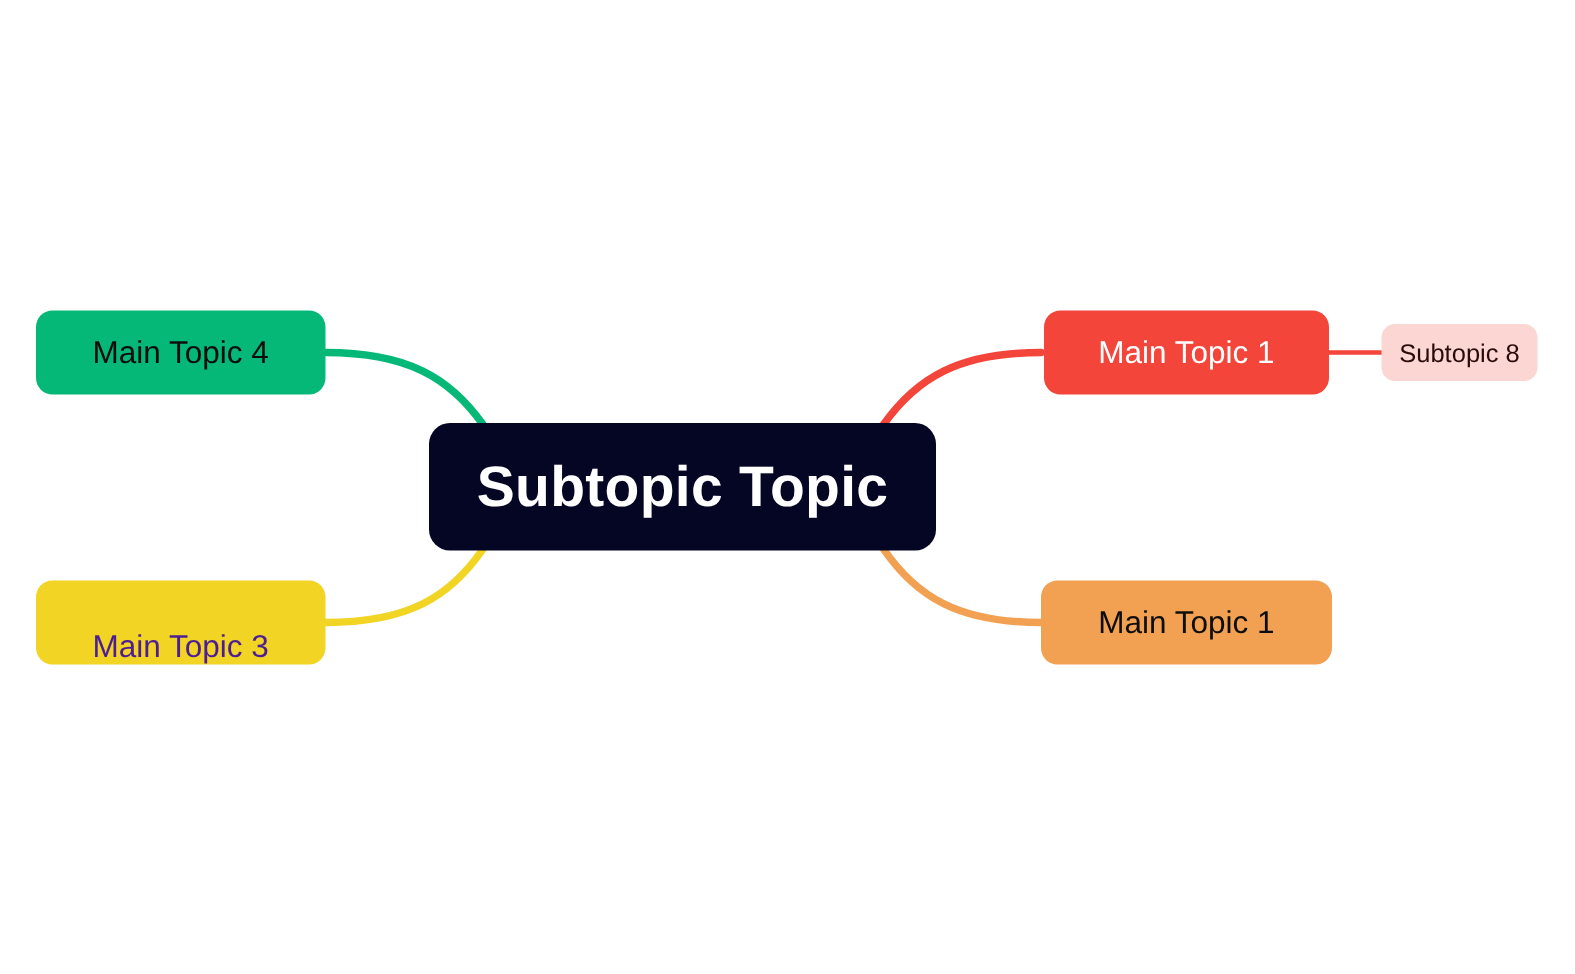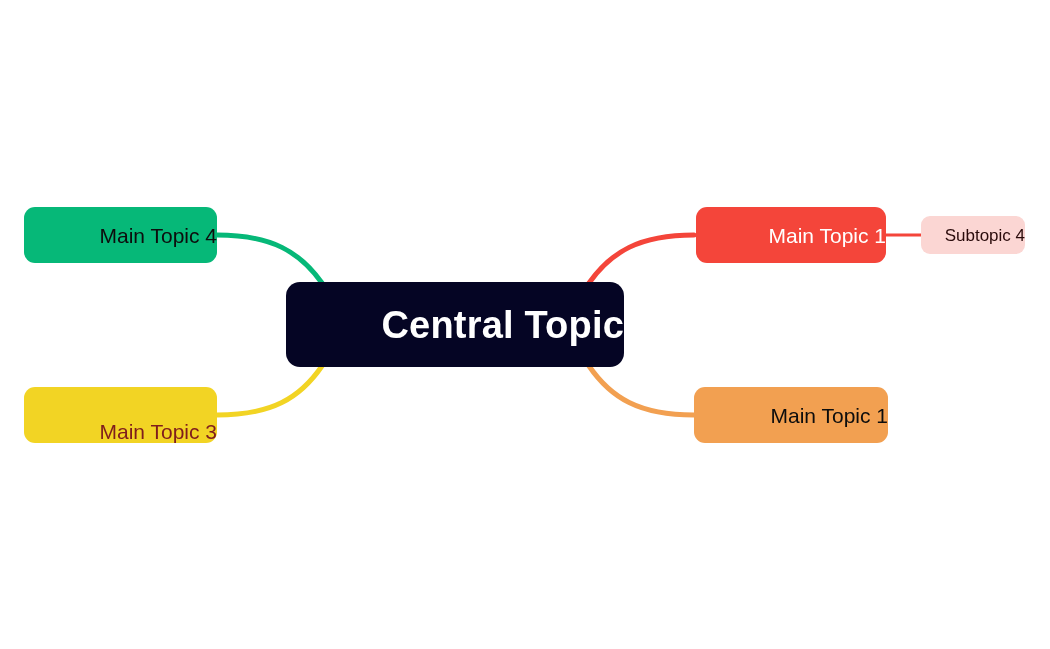--- a/index.html
+++ b/index.html
@@ -23,21 +23,21 @@
     top: 0;
     width: 1050px;
     height: 649px;
     pointer-events: none;
   }
   .node {
     position: absolute;
     box-sizing: border-box;
     display: flex;
     align-items: center;
-    justify-content: flex-end;
+    justify-content: center;
     text-align: center;
     white-space: nowrap;
     z-index: 2;
   }
   .node-label {
     display: block;
     line-height: 1;
   }
 
   
@@ -81,21 +81,21 @@
     background: #F2A051;
   }
   #node-main-2 .node-label { color: #0d0d0d; }
 
   #node-main-3 {
     left: 24px;
     top: 387px;
     width: 193px;
     background: #F2D424;
   }
-  #node-main-3 .node-label { color: #7f1d1d; margin-top: 32px; }
+  #node-main-3 .node-label { color: #4c1d95; margin-top: 32px; }
 
   #node-main-4 {
     left: 24px;
     top: 207px;
     width: 193px;
     background: #06B878;
   }
   #node-main-4 .node-label { color: #0d0d0d; }
 
   
@@ -125,36 +125,36 @@
     <path d="M 217 415 C 272 415, 300 398, 322 366" fill="none" stroke="#F2D424" stroke-width="5" stroke-linecap="round"></path>
 
     <path d="M 694 235 C 639 235, 611 252, 589 283" fill="none" stroke="#F4453A" stroke-width="5" stroke-linecap="round"></path>
 
     <path d="M 694 415 C 639 415, 611 398, 589 366" fill="none" stroke="#F2A051" stroke-width="5" stroke-linecap="round"></path>
 
     <path d="M 884 235 L 922 235" fill="none" stroke="#F4453A" stroke-width="3" stroke-linecap="round"></path>
   </svg>
 
   <div class="node" id="node-central">
-    <span class="node-label">Central Topic</span>
+    <span class="node-label">Subtopic Topic</span>
   </div>
 
   <div class="node node-main" id="node-main-1">
     <span class="node-label">Main Topic 1</span>
   </div>
 
   <div class="node node-main" id="node-main-2">
     <span class="node-label">Main Topic 1</span>
   </div>
 
   <div class="node node-main" id="node-main-3">
     <span class="node-label">Main Topic 3</span>
   </div>
 
   <div class="node node-main" id="node-main-4">
     <span class="node-label">Main Topic 4</span>
   </div>
 
   <div class="node" id="node-sub-1">
-    <span class="node-label">Subtopic 4</span>
+    <span class="node-label">Subtopic 8</span>
   </div>
 
 </div>
 
 </body></html>

